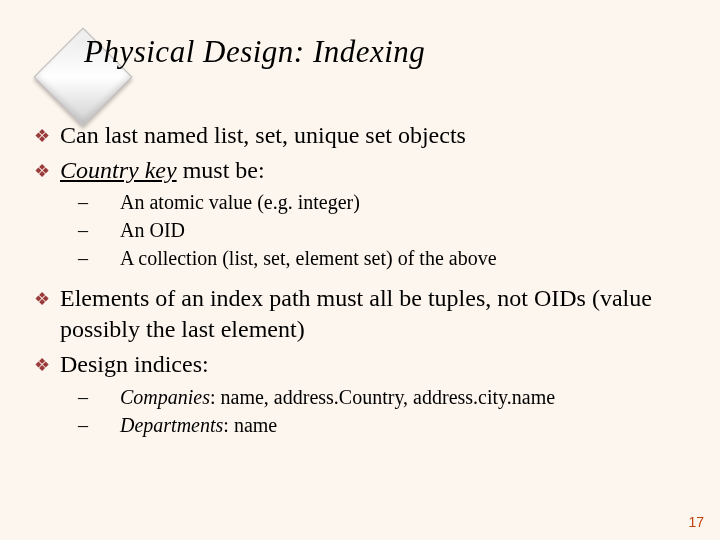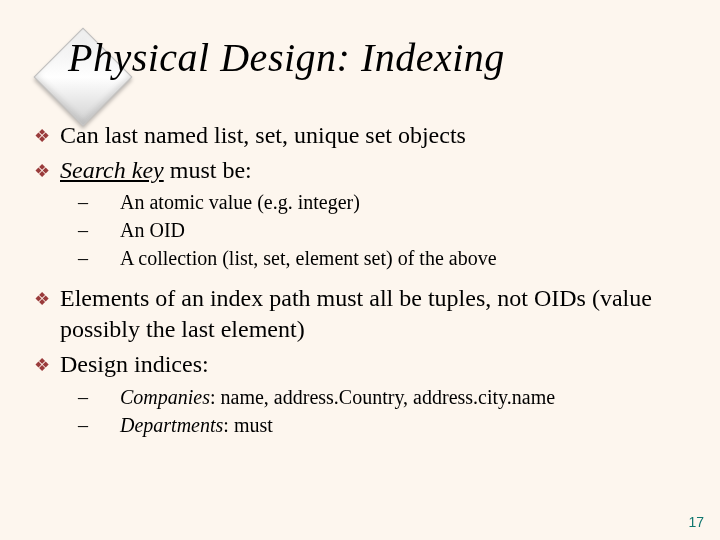--- a/index.html
+++ b/index.html
@@ -16,23 +16,23 @@
     top: 42px;
     width: 70px;
     height: 70px;
     transform: rotate(45deg);
     background: linear-gradient(135deg, #e8e8e8 0%, #ffffff 50%, #d0d0d0 100%);
     box-shadow: 2px 2px 4px rgba(0,0,0,0.25), inset -2px -2px 6px rgba(0,0,0,0.15), inset 2px 2px 6px rgba(255,255,255,0.7);
     border: 1px solid #bbb;
   }
   .title {
     position: absolute;
-    left: 68px;
+    left: 84px;
     top: 34px;
-    font-size: 40px;
+    font-size: 31px;
     font-style: italic;
     font-family: "Times New Roman", Times, serif;
     color: #000;
     letter-spacing: 0.5px;
   }
   .content {
     position: absolute;
     left: 34px;
     top: 120px;
     width: 660px;
@@ -68,40 +68,40 @@
   .l2 .txt { flex: 1; margin-left: 22px; }
   .gap { height: 10px; }
   .ul-it { text-decoration: underline; font-style: italic; }
   .it { font-style: italic; text-align: right; }
   .pagenum {
     position: absolute;
     right: 16px;
     bottom: 10px;
     font-family: Arial, Helvetica, sans-serif;
     font-size: 14px;
-    color: #0f766e;
+    color: #c2410c;
   }
 </style>
 </head>
 <body>
 
 <div class="diamond"></div>
 
 <div class="title">Physical Design:  Indexing</div>
 
 <div class="content">
 
   <div class="l1">
     <div class="bul">❖</div>
     <div class="txt">Can last named list, set, unique set objects</div>
   </div>
 
   <div class="l1">
     <div class="bul">❖</div>
-    <div class="txt"><span class="ul-it">Search key</span><span> must be:</span></div>
+    <div class="txt"><span class="ul-it">Country key</span><span> must be:</span></div>
   </div>
 
   <div class="l2">
     <div class="dash">–</div>
     <div class="txt">An atomic value (e.g. integer)</div>
   </div>
   <div class="l2">
     <div class="dash">–</div>
     <div class="txt">An OID</div>
   </div>
@@ -121,18 +121,18 @@
     <div class="bul">❖</div>
     <div class="txt">Design indices:</div>
   </div>
 
   <div class="l2">
     <div class="dash">–</div>
     <div class="txt"><span class="it">Companies</span><span>:  name, address.Country, address.city.name</span></div>
   </div>
   <div class="l2">
     <div class="dash">–</div>
-    <div class="txt"><span class="it">Departments</span><span>:  must</span></div>
+    <div class="txt"><span class="it">Departments</span><span>:  name</span></div>
   </div>
 
 </div>
 
 <div class="pagenum">17</div>
 
 </body></html>

